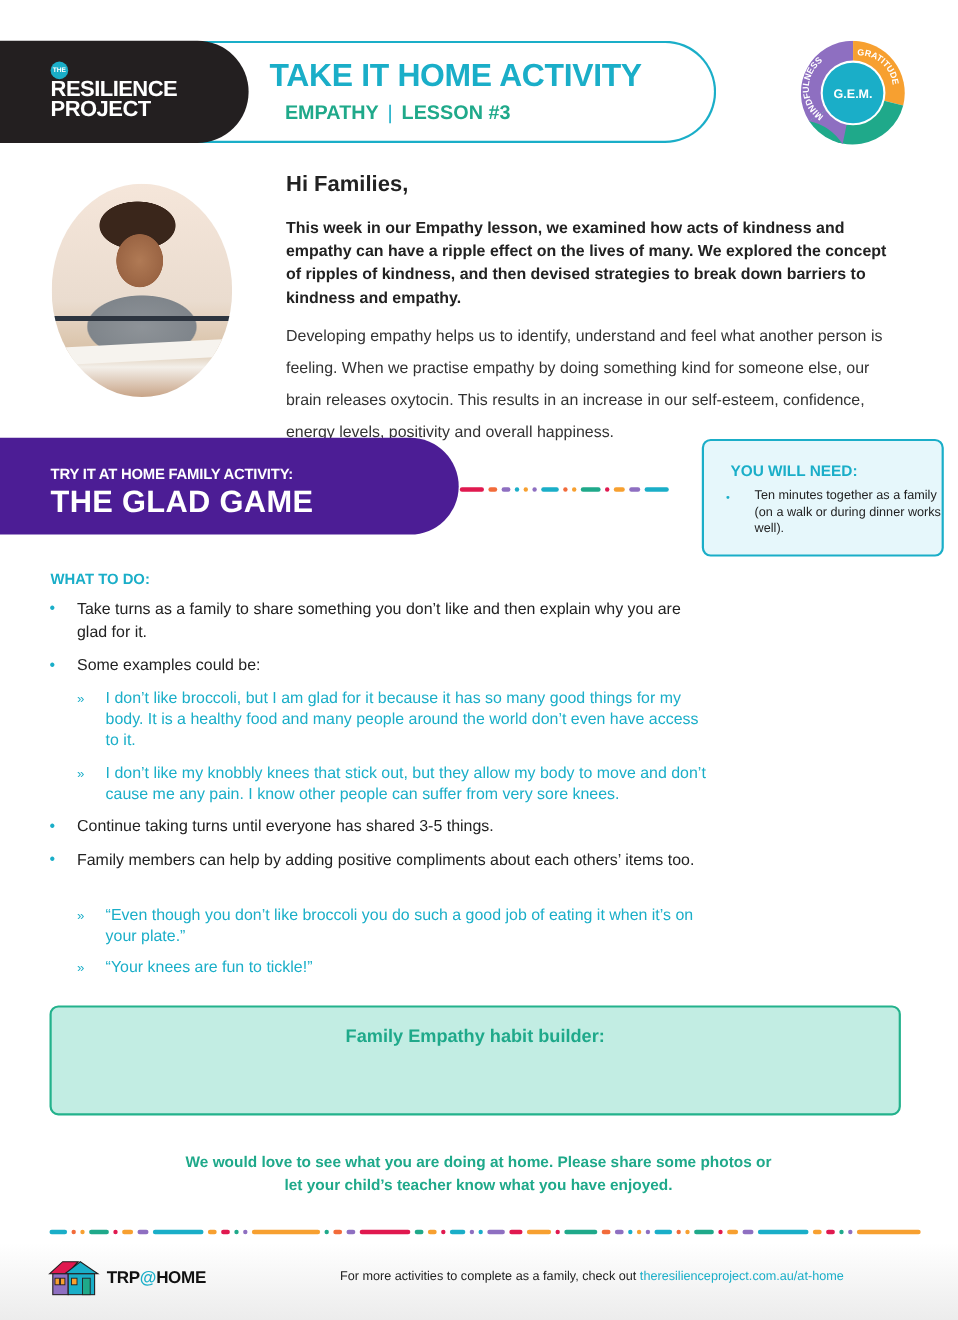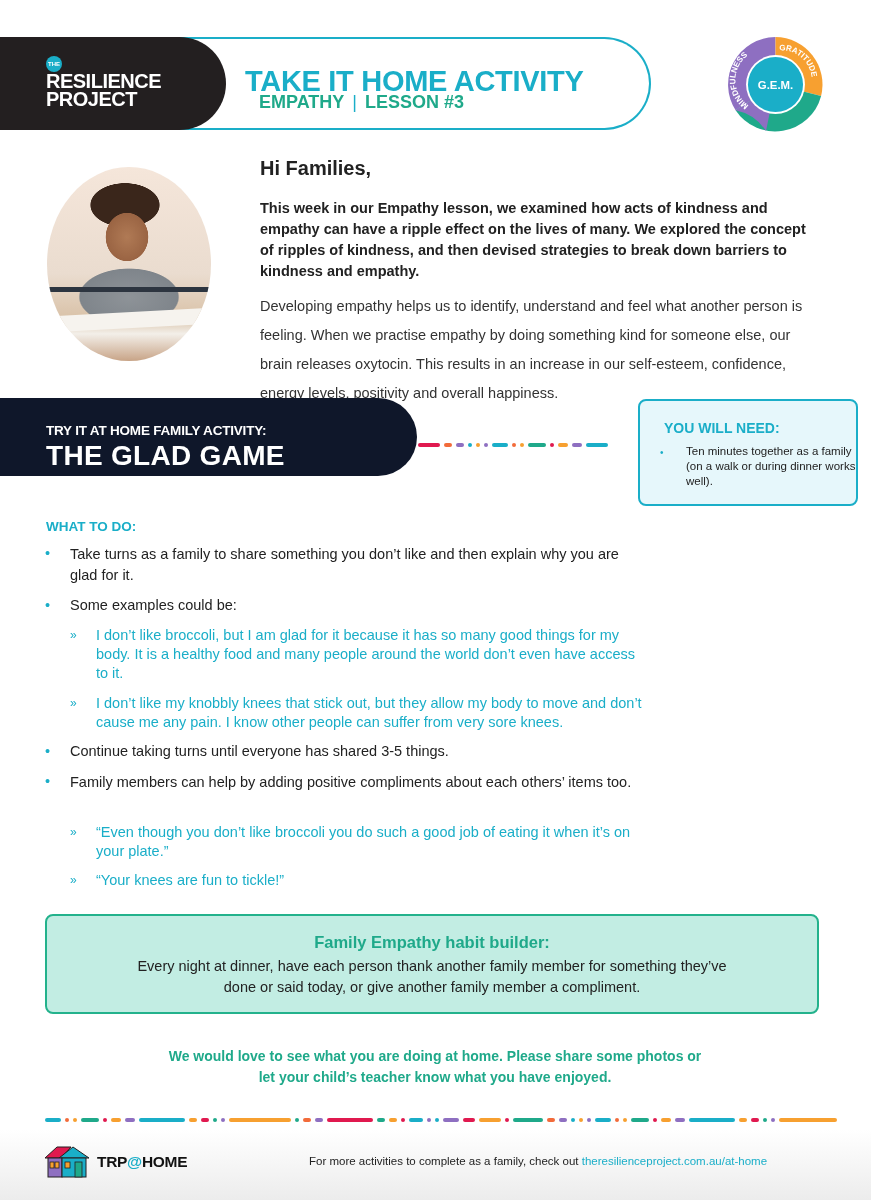--- a/index.html
+++ b/index.html
@@ -25,21 +25,21 @@
     position: absolute; left: 46px; top: 19px; width: 16px; height: 16px;
     border-radius: 50%; background: #1aaec8; color: #fff;
     font-size: 6px; font-weight: bold; text-align: center; line-height: 16px;
   }
   .logo-text {
     position: absolute; left: 46px; top: 35px; color: #fff;
     font-weight: bold; font-size: 20px; line-height: 18px; letter-spacing: -0.5px;
   }
   .title {
     position: absolute; left: 245px; top: 53px; color: #1aaec8;
-    font-weight: bold; font-size: 29px; letter-spacing: -0.3px; margin-top: 12px;
+    font-weight: bold; font-size: 29px; letter-spacing: -0.3px;
   }
   .subtitle {
     position: absolute; left: 245px; top: 92px; color: #1fa98a;
     font-weight: bold; font-size: 18px; margin-left: 14px;
   }
   .subtitle .sep { color: #1aaec8; font-weight: normal; margin: 0 8px; }
 
   
   .gem {
     position: absolute; left: 728px; top: 37px; width: 95px; height: 95px;
@@ -68,22 +68,22 @@
     position: absolute; left: 260px; top: 198px; width: 560px;
     font-weight: bold; font-size: 14.5px; line-height: 21px; color: #222;
   }
   .intro-body {
     position: absolute; left: 260px; top: 292px; width: 560px;
     font-size: 14.5px; line-height: 29px; color: #333;
   }
 
   
   .banner {
-    position: absolute; left: 0; top: 398px; width: 417px; height: 78px;
-    background: #0f172a; border-radius: 0 48px 48px 0;
+    position: absolute; left: 0; top: 398px; width: 417px; height: 88px;
+    background: #4c1d95; border-radius: 0 48px 48px 0;
   }
   .banner-sub { position: absolute; left: 46px; top: 25px; color: #fff; font-weight: bold; font-size: 13.5px; letter-spacing: -0.2px; }
   .banner-title { position: absolute; left: 46px; top: 42px; color: #fff; font-weight: bold; font-size: 28px; letter-spacing: 0.3px; }
 
   .dash-line { position: absolute; display: flex; align-items: center; gap: 4px; }
   .dash { height: 4px; border-radius: 2px; }
 
   
   .need-box {
     position: absolute; left: 598px; top: 399px; width: 220px; height: 107px;
@@ -216,21 +216,20 @@
   <span class="bullet" style="left:70px;top:0;font-size:12px">»</span>
   <span class="sub-text" style="left:96px;top:0;width:560px;line-height:19px">“Even though you don’t like broccoli you do such a good job of eating it when it’s on your plate.”</span>
 </div>
 <div class="item" style="left:0;top:871px;width:871px;height:21px;">
   <span class="bullet" style="left:70px;top:0;font-size:12px">»</span>
   <span class="sub-text" style="left:96px;top:0;width:560px">“Your knees are fun to tickle!”</span>
 </div>
 
 <div class="habit">
   <div class="habit-title">Family Empathy habit builder:</div>
-  <div class="habit-text">Every night at dinner, have each person thank another family member for something they’ve done or said today, or give another family member a compliment.</div>
 </div>
 
 <div class="share">We would love to see what you are doing at home. Please share some photos or let your child’s teacher know what you have enjoyed.</div>
 
 <div class="dash-line" style="left:45px; top:1118px;">
   <span class="dash" style="width:16px;background:#1aaec8"></span>
   <span class="dash" style="width:4px;background:#f26b3a"></span>
   <span class="dash" style="width:4px;background:#f7a030"></span>
   <span class="dash" style="width:18px;background:#1fa98a"></span>
   <span class="dash" style="width:4px;background:#e0194f"></span>

